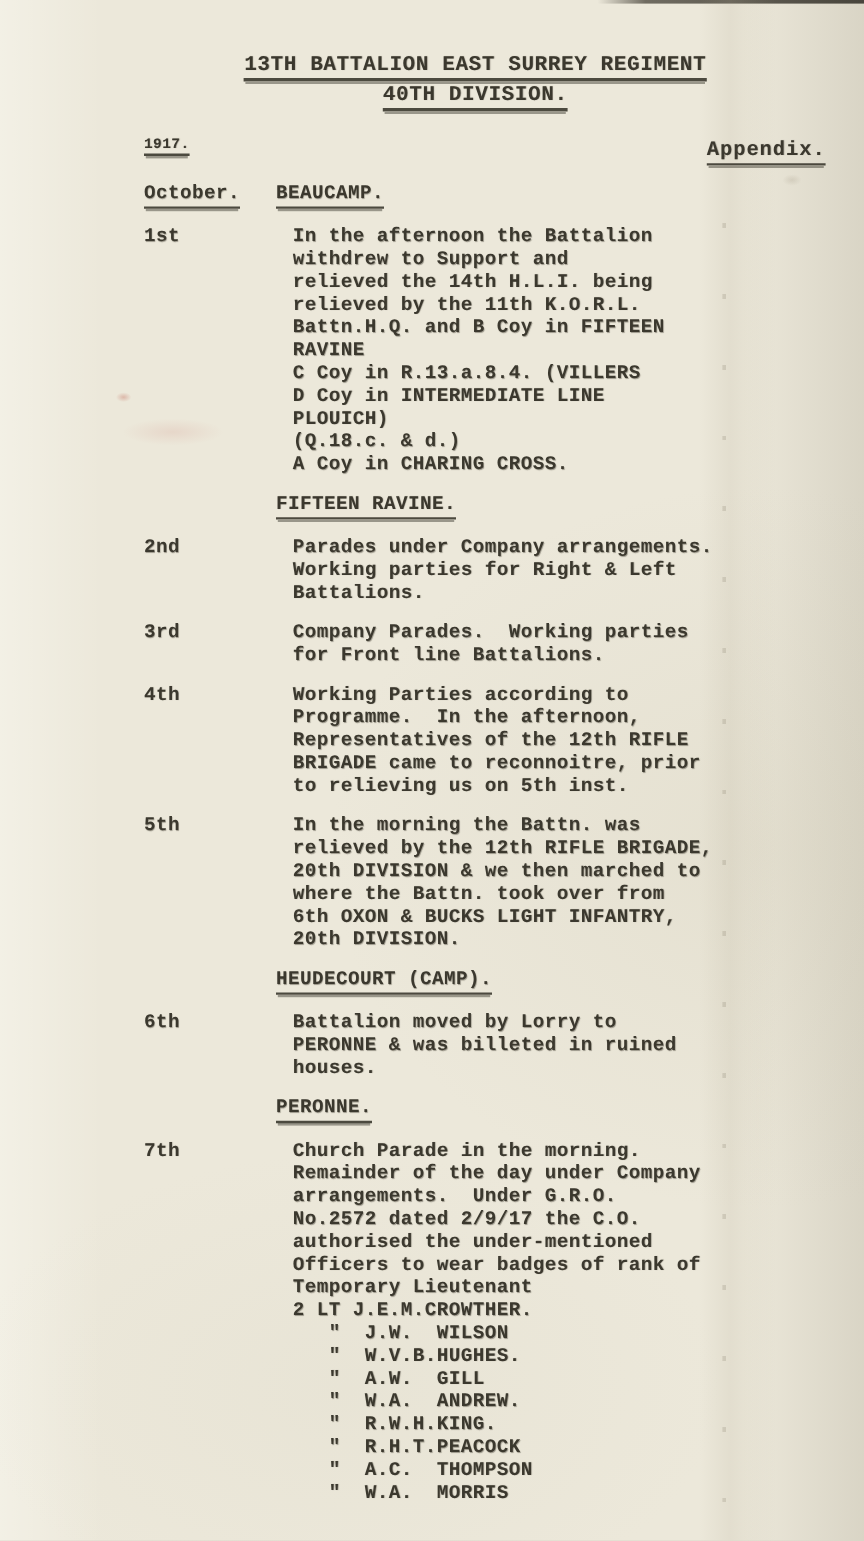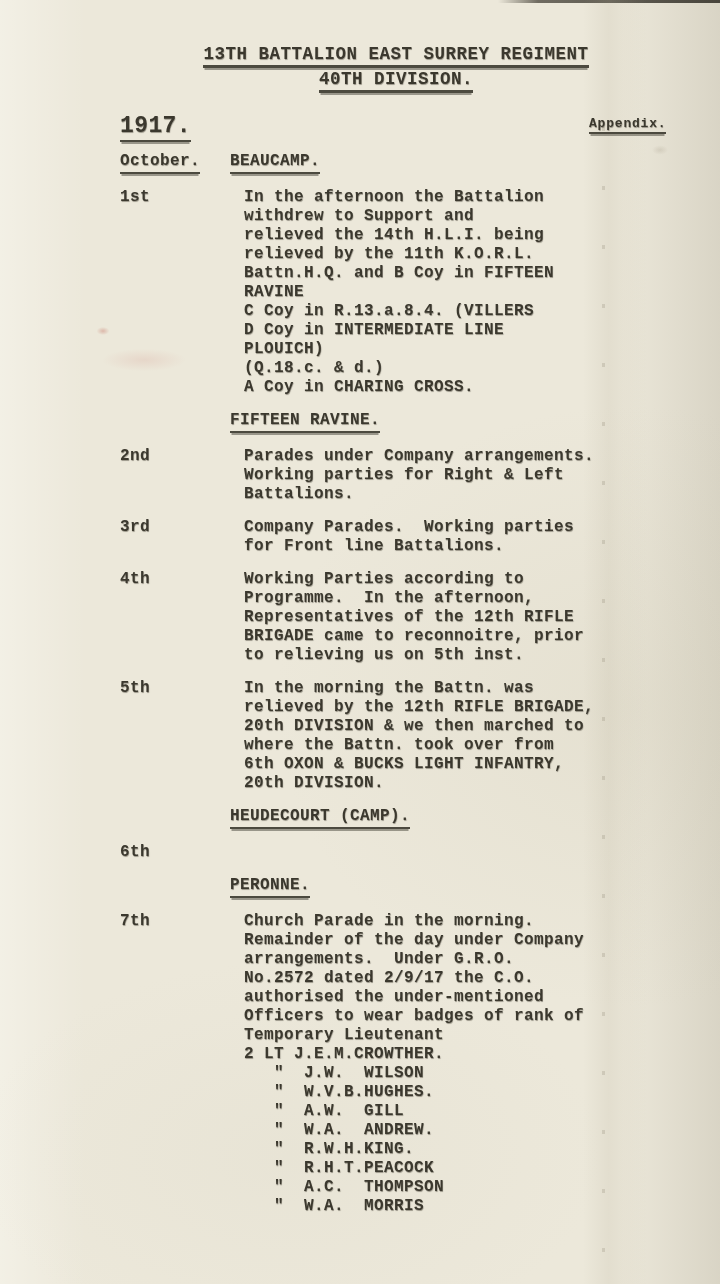--- a/index.html
+++ b/index.html
@@ -39,22 +39,22 @@
     border-bottom:2px solid rgba(54,51,41,0.88);
     box-shadow:0 3.5px 0 -1.5px rgba(54,51,41,0.45);
     padding-bottom:1px;
   }
   .title {
     position:absolute; top:44px; left:200px; width:392px;
     text-align:center; font-size:17.5px; letter-spacing:0.5px;
   }
   .title .t-line { margin-bottom:1px; }
   .title .u { border-bottom-width:3px; }
-  .year { position:absolute; top:113px; left:120px; font-size:23px; }
-  .appendix { position:absolute; top:116px; left:589px; font-size:13px; letter-spacing:0.8px; }
+  .year { position:absolute; top:113px; left:120px; font-size:12px; }
+  .appendix { position:absolute; top:116px; left:589px; font-size:17px; letter-spacing:0.8px; }
   .entries { position:absolute; top:152px; left:0; width:720px; }
   .row { position:relative; padding-left:230px; margin-bottom:14px; min-height:19px; }
   .date { position:absolute; left:120px; top:0; font-size:16px; line-height:19px; white-space:pre; }
   .body { font-size:16px; line-height:19px; }
   .heading { font-size:16px; line-height:19px; }
   .line { white-space:pre; font-size:16px; line-height:19px;margin-left:14px; }
 </style>
 </head>
 <body>
 
@@ -129,20 +129,25 @@
           <div class="line">where the Battn. took over from</div>
           <div class="line">6th OXON &amp; BUCKS LIGHT INFANTRY,</div>
           <div class="line">20th DIVISION.</div>
         </div>
       </div>
       <div class="row">
         <div class="body"><span class="u heading">HEUDECOURT (CAMP).</span></div>
       </div>
       <div class="row">
         <span class="date">6th</span>
+        <div class="body">
+          <div class="line">Battalion moved by Lorry to</div>
+          <div class="line">PERONNE &amp; was billeted in ruined</div>
+          <div class="line">houses.</div>
+        </div>
       </div>
       <div class="row">
         <div class="body"><span class="u heading">PERONNE.</span></div>
       </div>
       <div class="row">
         <span class="date">7th</span>
         <div class="body">
           <div class="line">Church Parade in the morning.</div>
           <div class="line">Remainder of the day under Company</div>
           <div class="line">arrangements.  Under G.R.O.</div>

